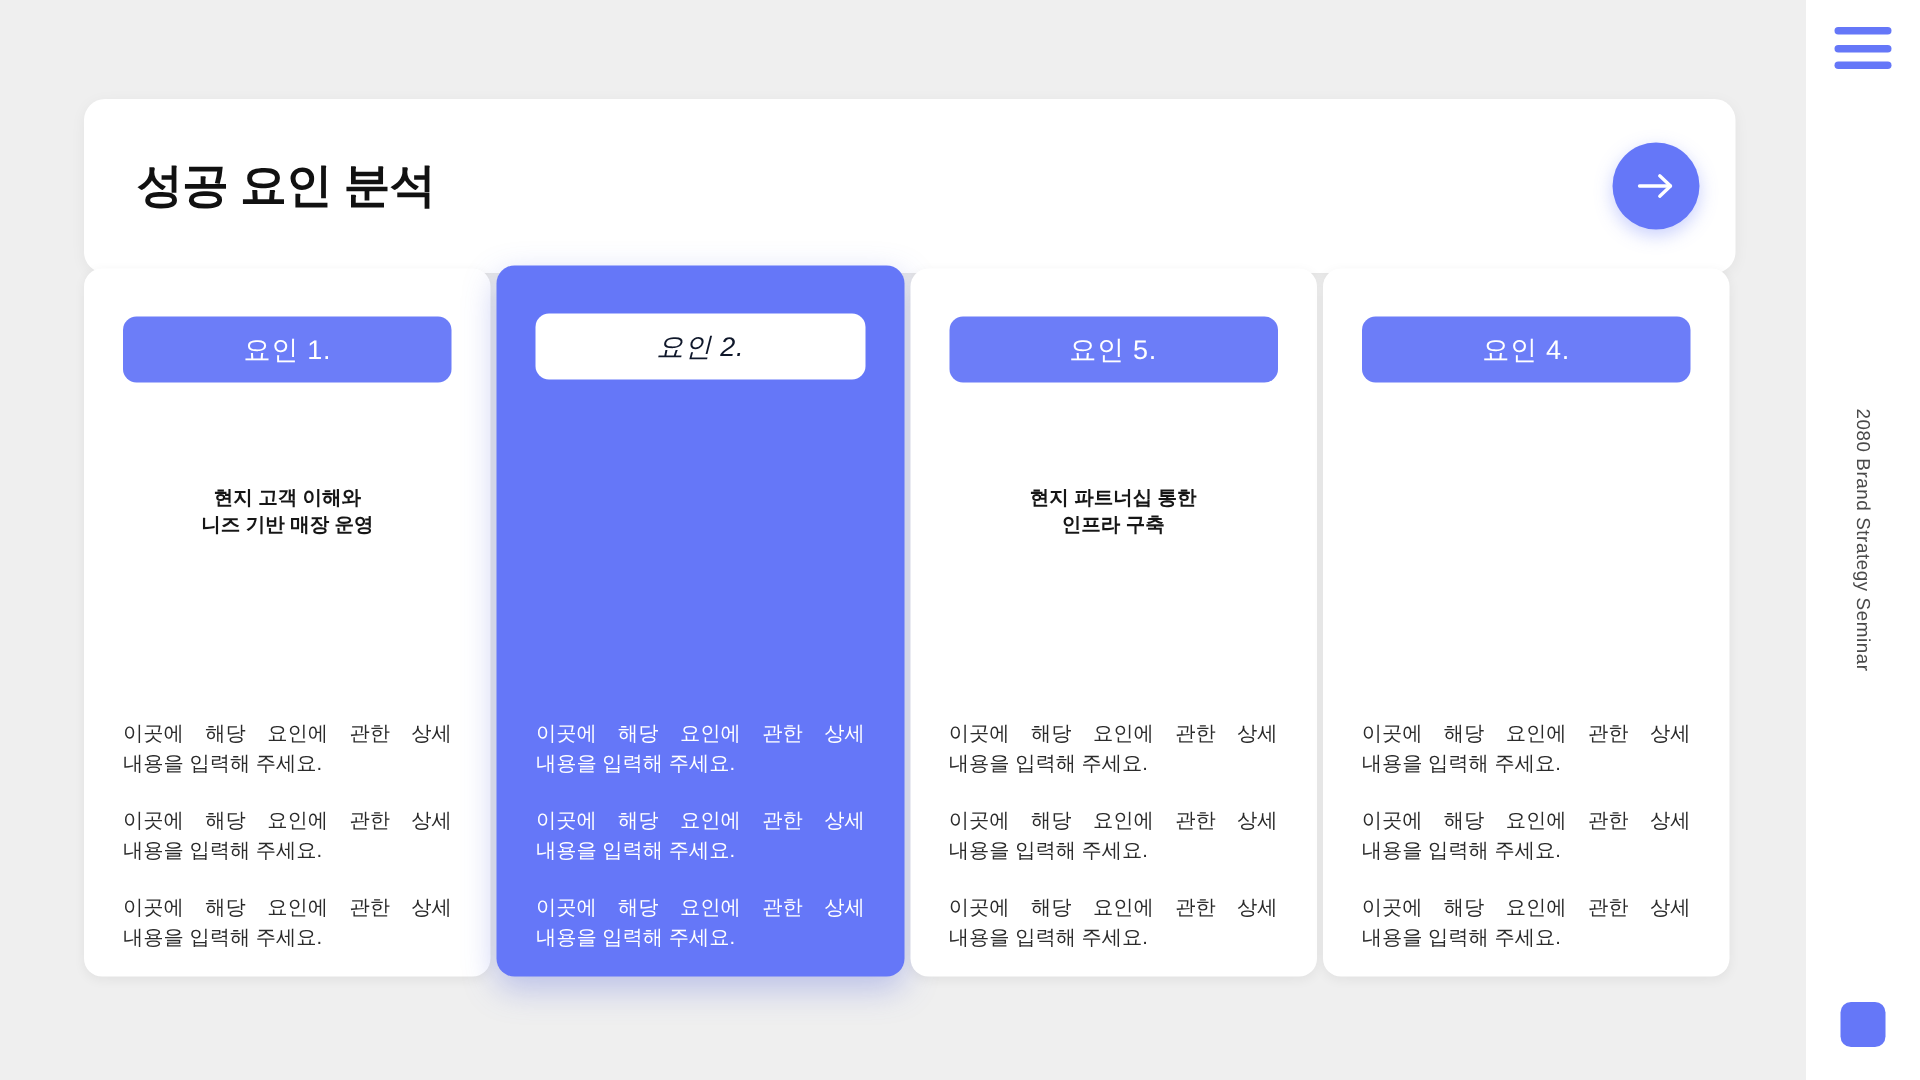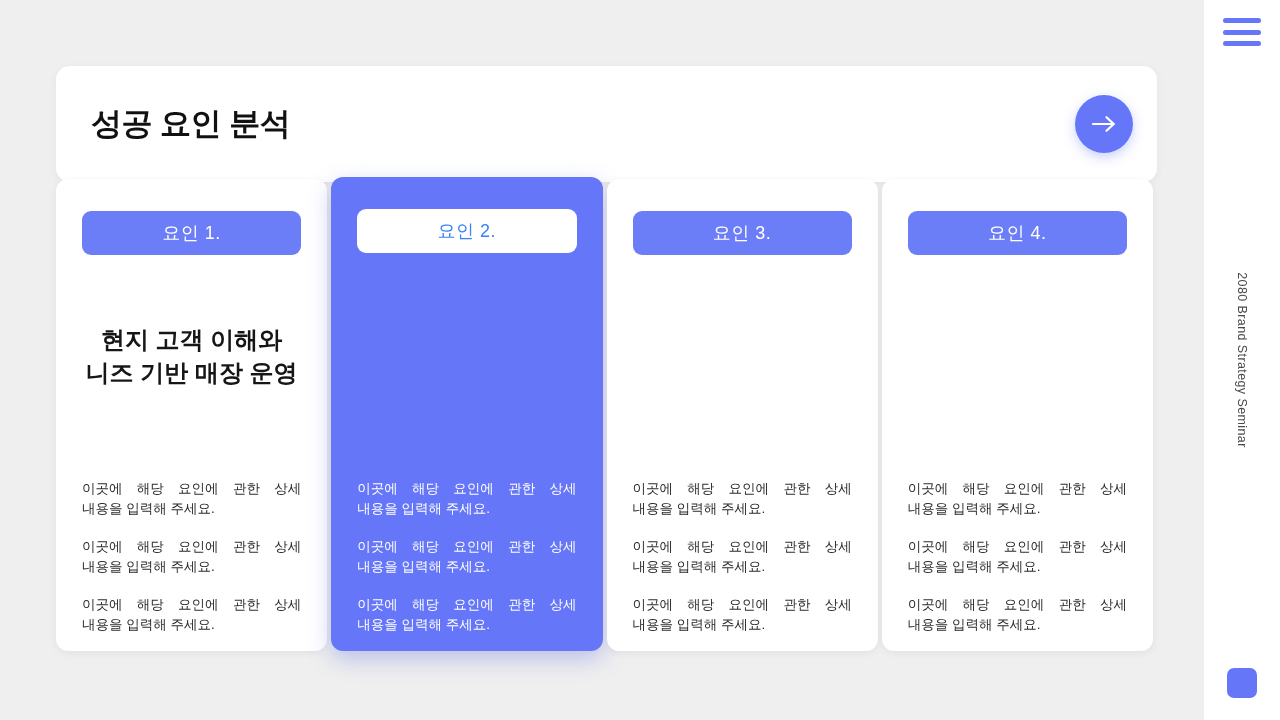--- a/index.html
+++ b/index.html
@@ -107,27 +107,28 @@
     color: #ffffff;
     display: flex;
     align-items: center;
     justify-content: center;
     font-size: 18px;
     letter-spacing: 0.5px;
     flex: none;
   }
   .card.highlight .badge {
     background: #ffffff;
-    color: #3b82f6;
+    color: #0f172a;
+    font-style: italic;
   }
 
   .card-heading {
     margin-top: 68px;
     text-align: center;
-    font-size: 24px;
+    font-size: 13px;
     font-weight: bold;
     line-height: 1.38;
     color: #161616;
     white-space: pre-line;
     flex: none;
   }
   .card.highlight .card-heading { color: #ffffff; }
 
   .card-body {
     margin-top: auto;
@@ -235,21 +236,23 @@
     <div class="card highlight">
       <div class="badge">요인 2.</div>
       <div class="card-body">
         <p>이곳에 해당 요인에 관한 상세 내용을 입력해 주세요.</p>
         <p>이곳에 해당 요인에 관한 상세 내용을 입력해 주세요.</p>
         <p>이곳에 해당 요인에 관한 상세 내용을 입력해 주세요.</p>
       </div>
     </div>
 
     <div class="card">
-      <div class="badge">요인 3.</div>
+      <div class="badge">요인 5.</div>
+      <div class="card-heading">현지 파트너십 통한
+인프라 구축</div>
       <div class="card-body">
         <p>이곳에 해당 요인에 관한 상세 내용을 입력해 주세요.</p>
         <p>이곳에 해당 요인에 관한 상세 내용을 입력해 주세요.</p>
         <p>이곳에 해당 요인에 관한 상세 내용을 입력해 주세요.</p>
       </div>
     </div>
 
     <div class="card">
       <div class="badge">요인 4.</div>
       <div class="card-body">

